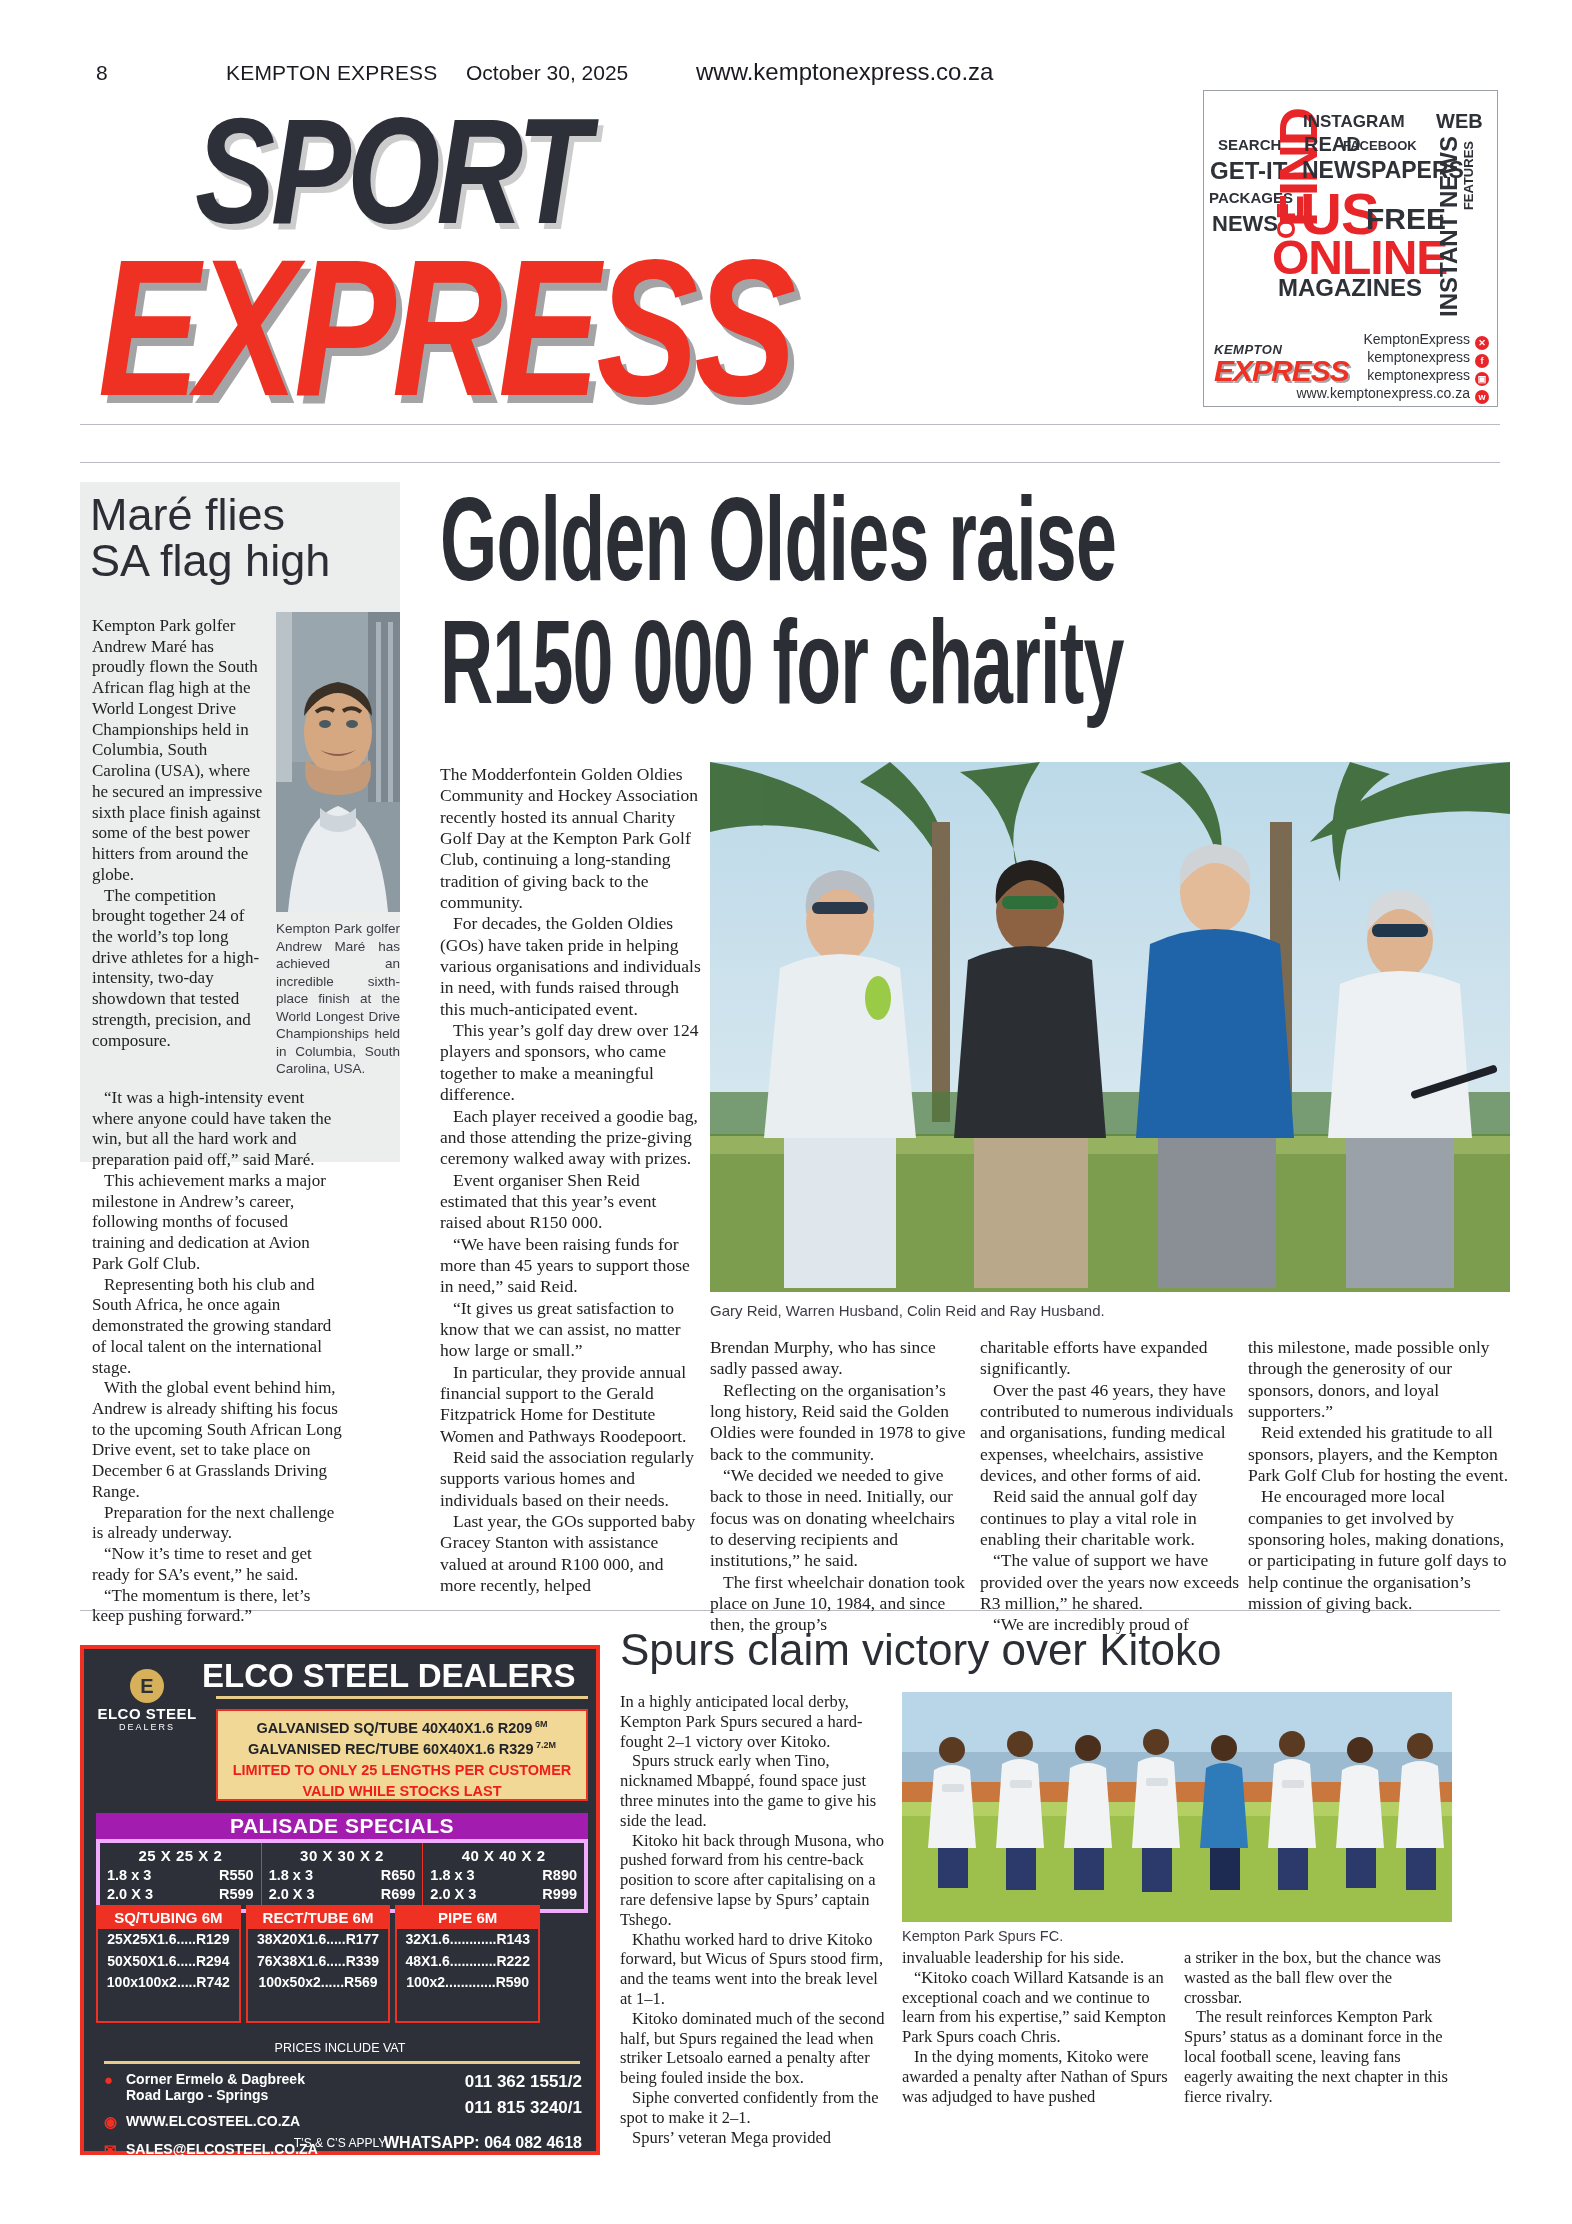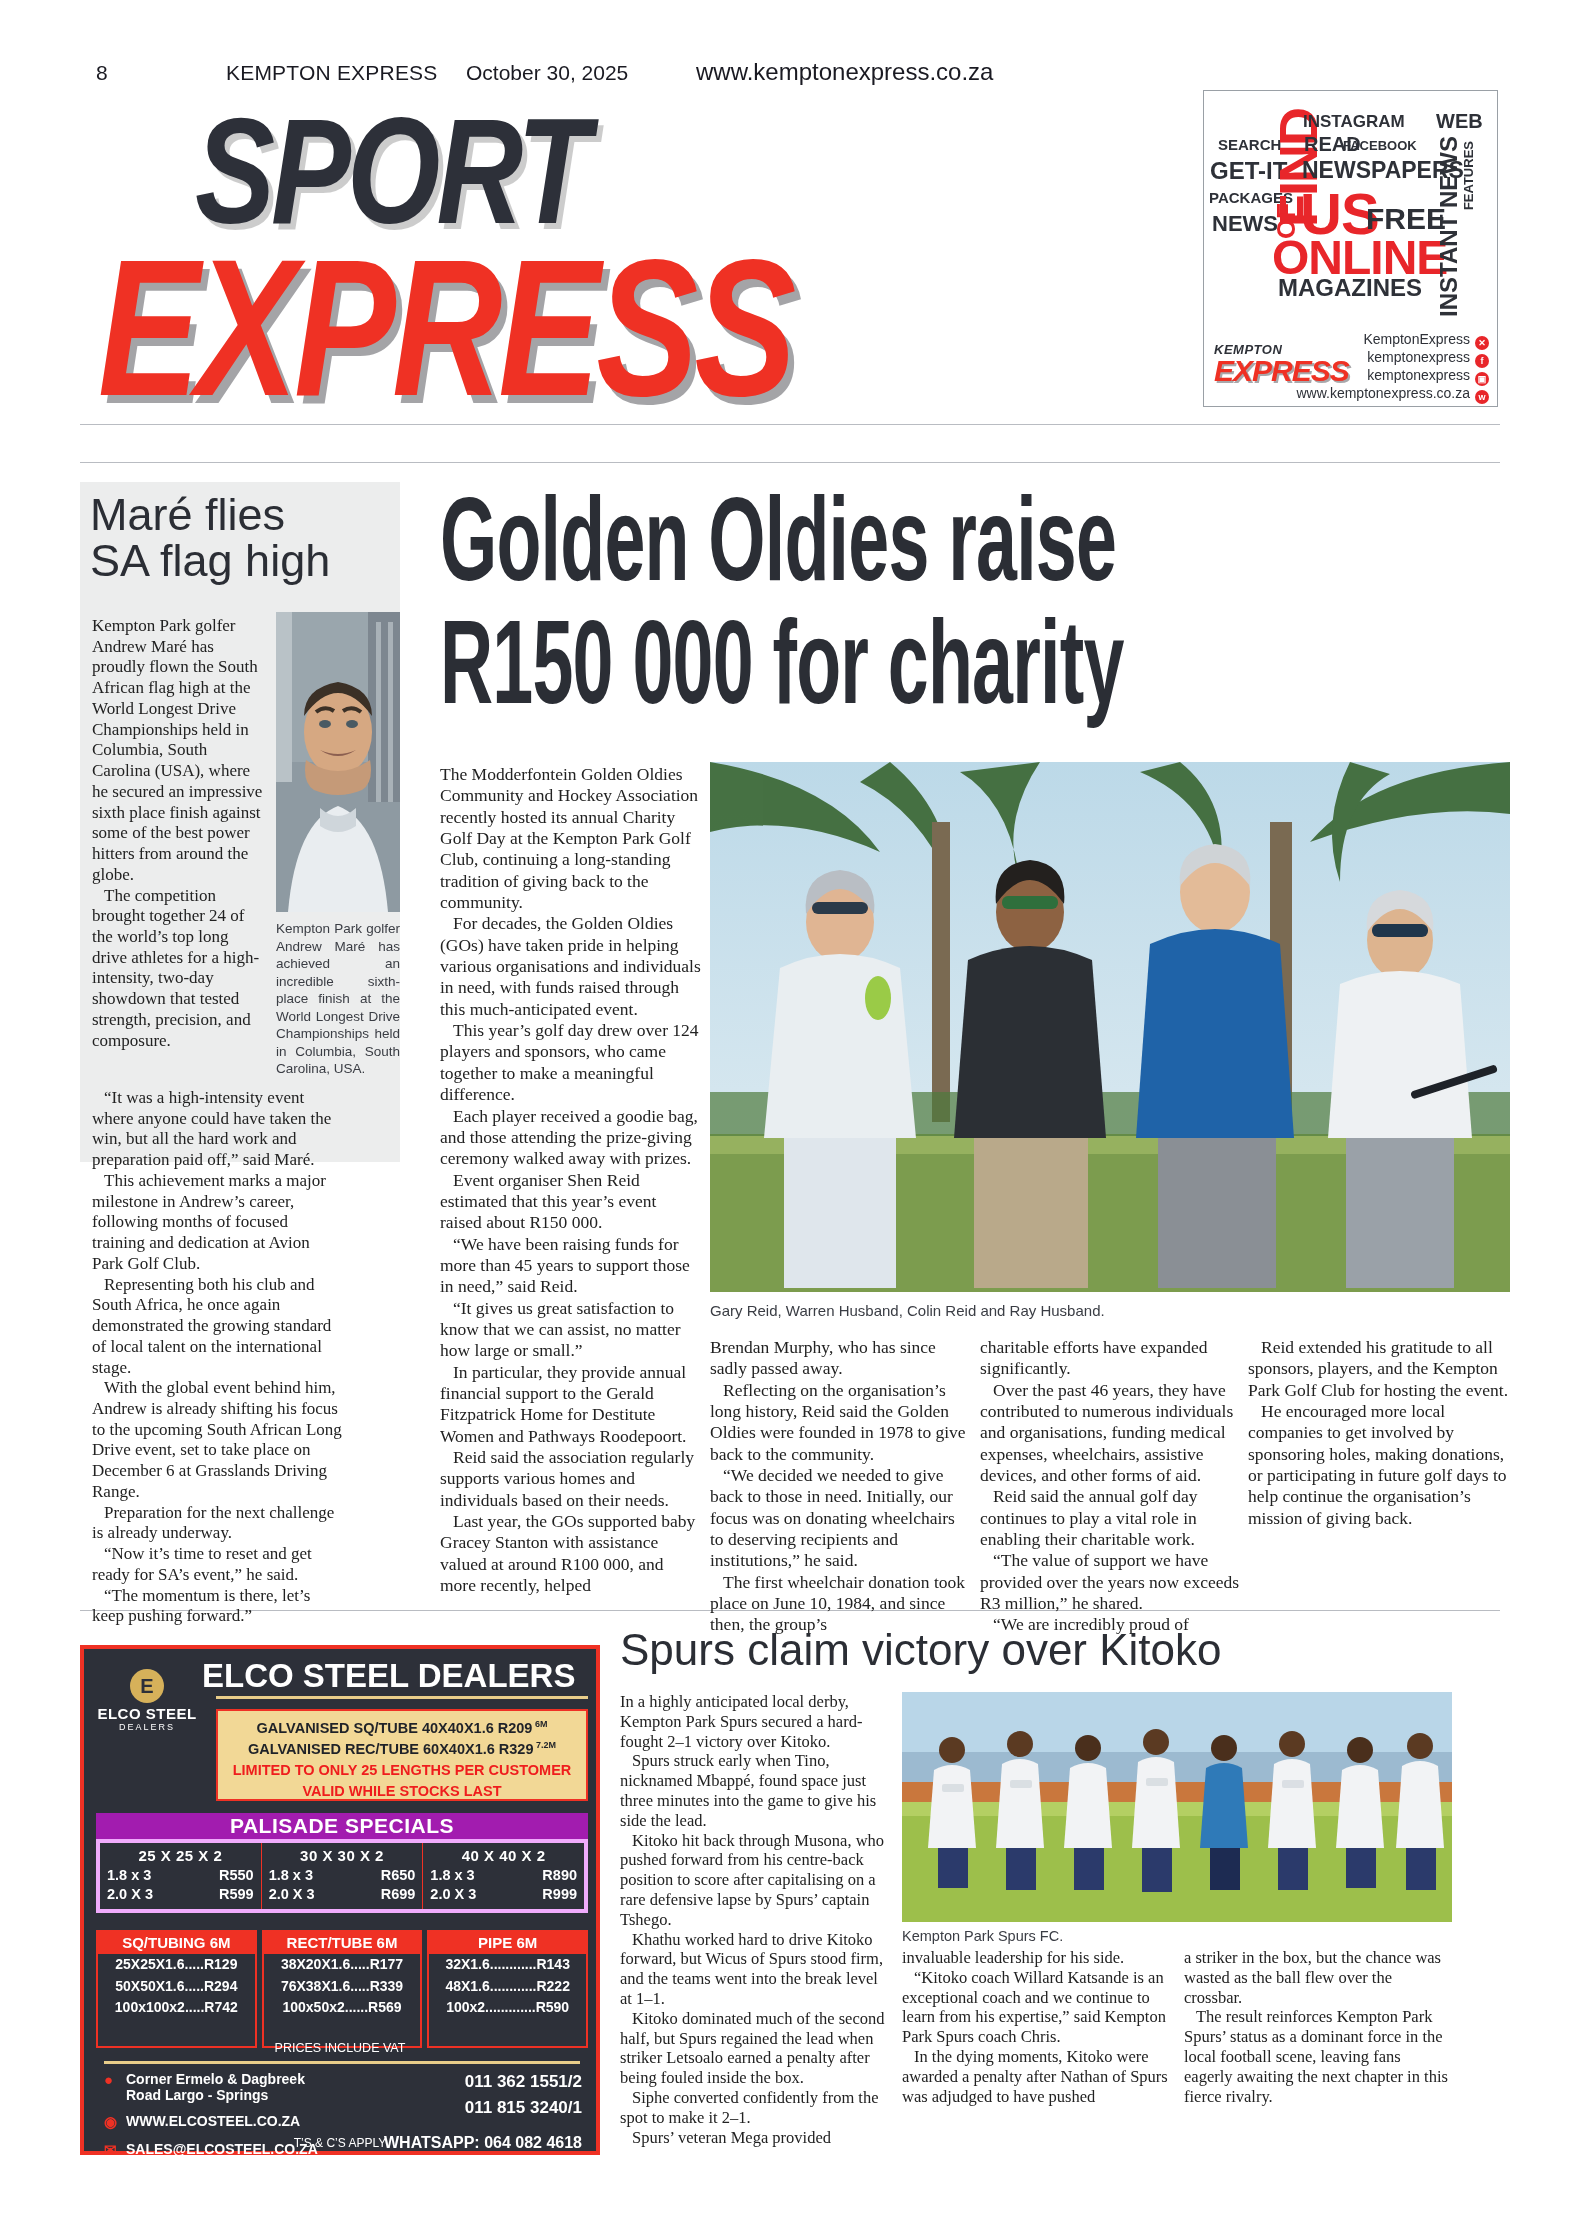--- a/index.html
+++ b/index.html
@@ -154,21 +154,21 @@
             font-weight:bold; font-size:21px; text-align:center; line-height:26px;
             letter-spacing:.5px; }
   .pal { position:absolute; left:12px; top:190px; width:492px; height:74px;
          border:4px solid #f0abfc; display:flex; }
   .pal > div { flex:1; color:#fff; font-family:"Liberation Sans", sans-serif;
                font-weight:bold; font-size:14.5px; text-align:center; padding-top:4px;
                border-right:1px solid #ef3124; }
   .pal > div:last-child { border-right:0; }
   .pal .sz { font-size:15px; letter-spacing:.5px; }
   .pal .row { display:flex; justify-content:space-between; padding:0 7px; margin-top:3px; }
-  .tubes { position:absolute; left:12px; top:281px; width:492px; height:118px; display:flex; gap:5px; }
+  .tubes { position:absolute; left:12px; top:256px; width:444px; height:118px; display:flex; gap:5px; }
   .tube { flex:1; border:2px solid #ef3124; }
   .tube h4 { margin:0; background:#ef3124; color:#fff; text-align:center;
              font-family:"Liberation Sans", sans-serif; font-size:15px; height:22px;
              line-height:22px; font-weight:bold; }
   .tube .ln { color:#fff; font-family:"Liberation Sans", sans-serif; font-weight:bold;
               font-size:14px; text-align:center; line-height:1.55; white-space:nowrap; }
   .vat { position:absolute; left:0; top:392px; width:100%; text-align:center;
          color:#fff; font-family:"Liberation Sans", sans-serif; font-size:12.5px; }
   .goldline2 { position:absolute; left:20px; top:412px; width:476px; height:3px; background:#e8cd8a; }
   .contact { position:absolute; left:20px; top:422px; width:280px; color:#fff;
@@ -386,20 +386,21 @@
       <p>The first wheelchair donation took place on June 10, 1984, and since then, the group’s</p>
     </div>
   <div class="m-col m3" id="m3">
       <p class="first">charitable efforts have expanded significantly.</p>
       <p>Over the past 46 years, they have contributed to numerous individuals and organisations, funding medical expenses, wheelchairs, assistive devices, and other forms of aid.</p>
       <p>Reid said the annual golf day continues to play a vital role in enabling their charitable work.</p>
       <p>“The value of support we have provided over the years now exceeds R3 million,” he shared.</p>
       <p>“We are incredibly proud of</p>
     </div>
   <div class="m-col m4" id="m4">
+      <p class="first">this milestone, made possible only through the generosity of our sponsors, donors, and loyal supporters.”</p>
       <p>Reid extended his gratitude to all sponsors, players, and the Kempton Park Golf Club for hosting the event.</p>
       <p>He encouraged more local companies to get involved by sponsoring holes, making donations, or participating in future golf days to help continue the organisation’s mission of giving back.</p>
     </div>
 
   <div class="elco">
     <div class="elco-logo">
       <div class="circ">E</div>
       <div class="l1">ELCO STEEL</div>
       <div class="l2">DEALERS</div>
     </div>

